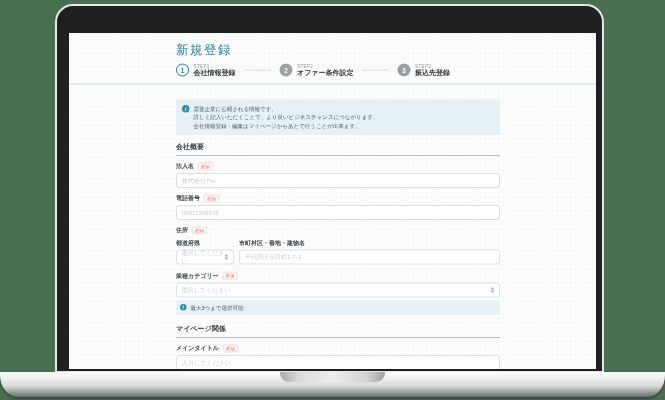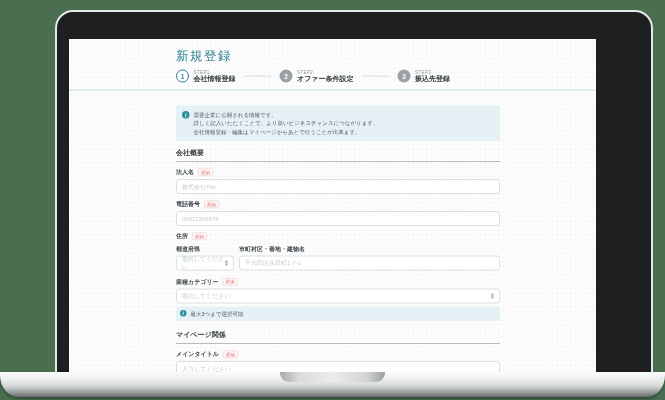--- a/index.html
+++ b/index.html
@@ -3,21 +3,21 @@
 <meta charset="utf-8">
 <style>
   * { margin:0; padding:0; box-sizing:border-box; }
   html,body { width:665px; height:400px; overflow:hidden; }
   body { font-family:"Liberation Sans","DejaVu Sans",sans-serif; }
 
   .stage { position:relative; width:665px; height:400px; background:#4a6e50; }
 
   
   .laptop-screen {
-    position:absolute; left:55px; top:10px; width:598px; height:369px;
+    position:absolute; left:55px; top:4px; width:549px; height:369px;
     background:#1d1f20; border:2px solid #e6e8e8;
     border-radius:18px 18px 0 0;
   }
   .laptop-base {
     position:absolute; left:0; top:372px; width:665px; height:25px;
     background:linear-gradient(#fbfcfc 0%, #eceeee 30%, #d6d8d9 55%, #aaadae 75%, #828587 90%, #686b6d 100%);
     border-radius:0 0 18px 18px / 0 0 22px 22px;
     box-shadow:0 2px 3px rgba(0,0,0,.35);
   }
   .hinge-notch {

